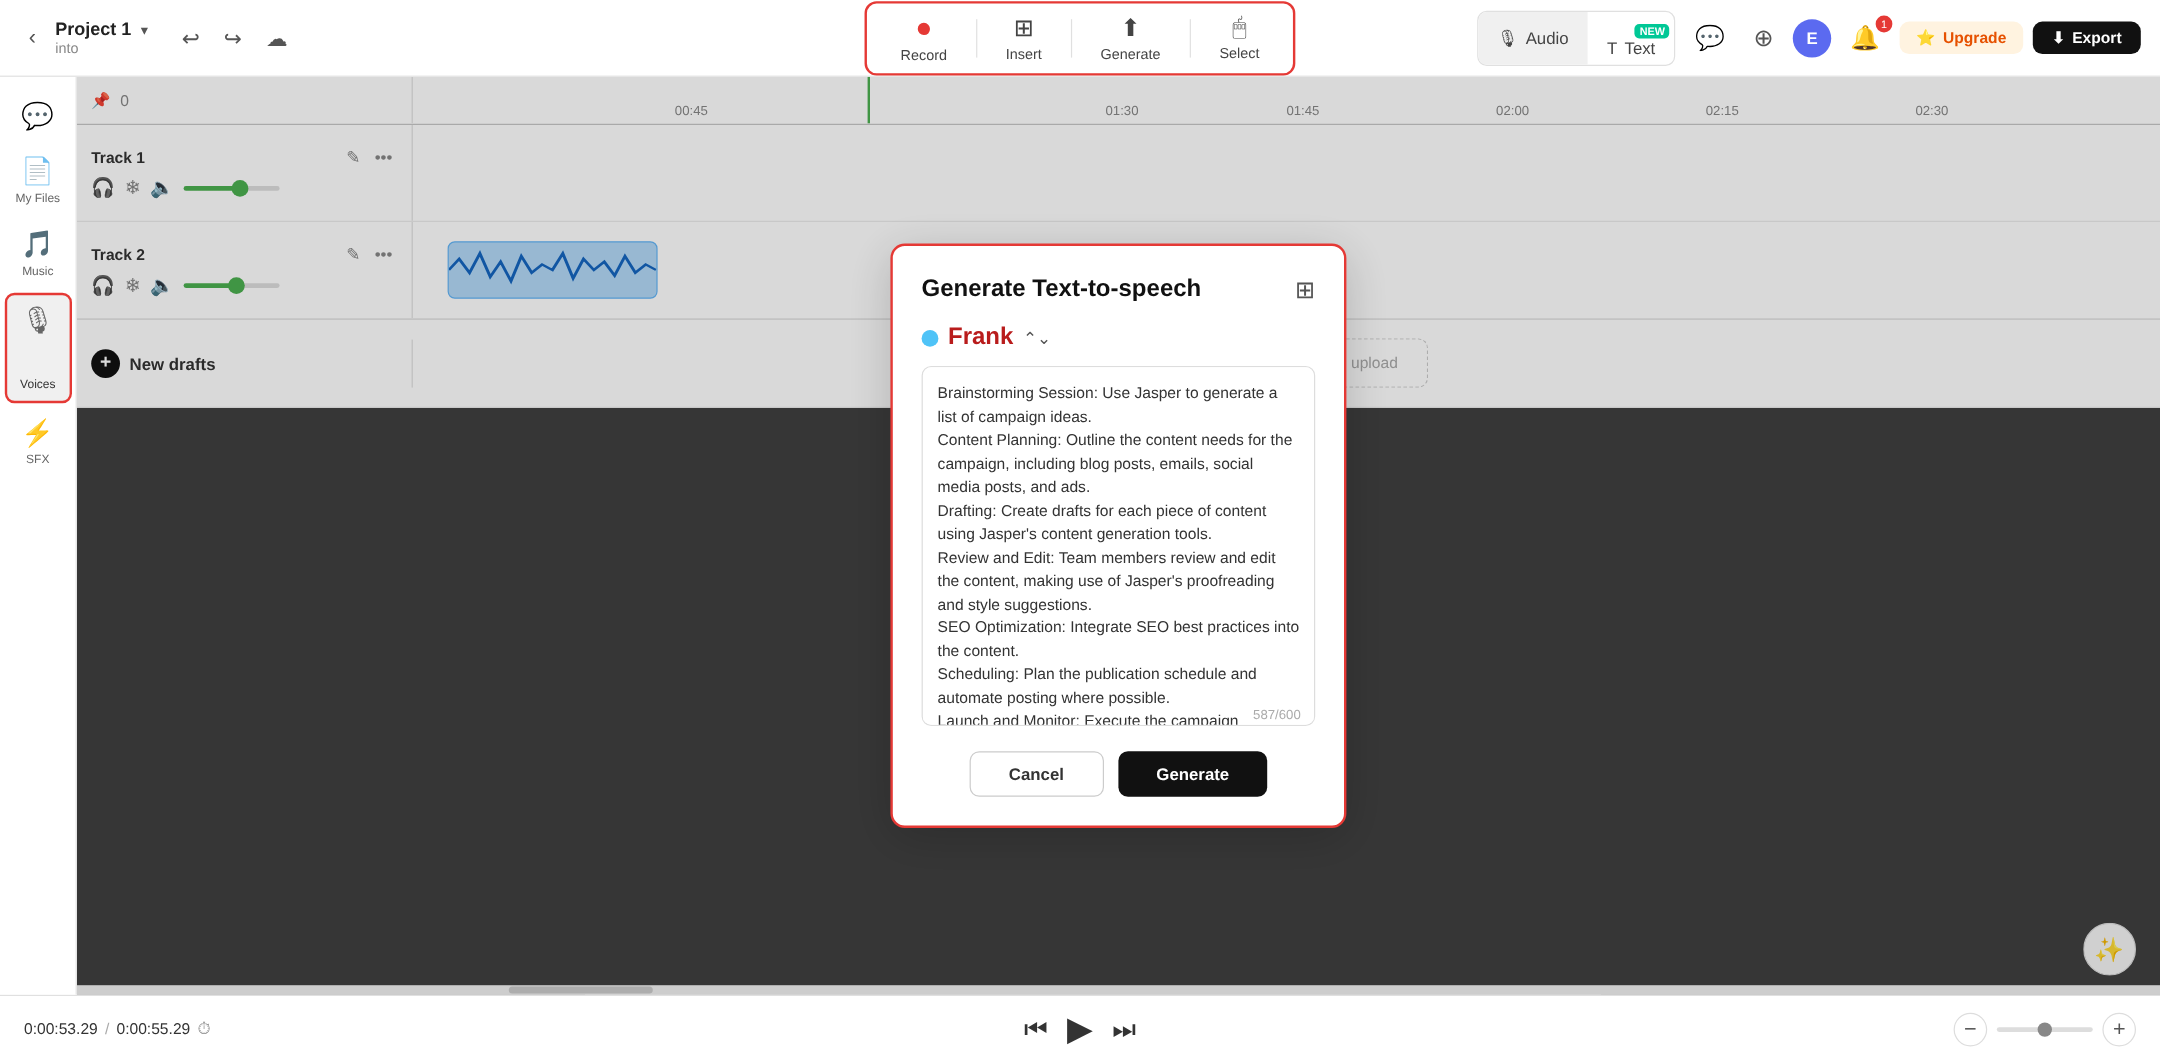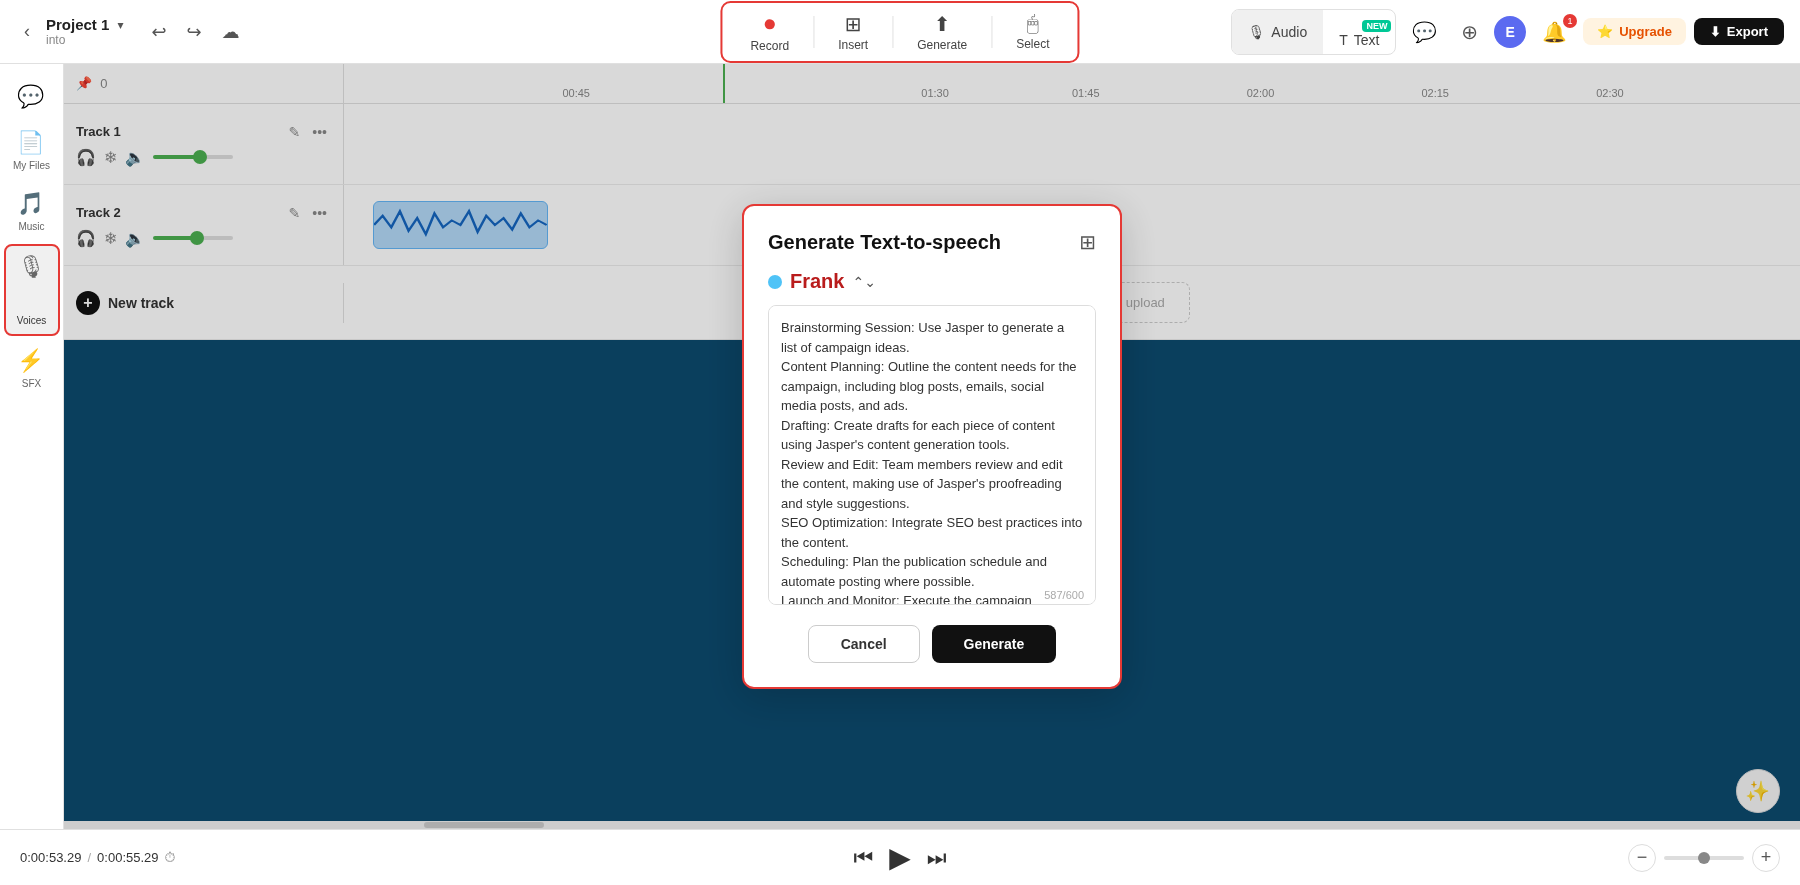--- a/index.html
+++ b/index.html
@@ -110,21 +110,21 @@
       border-bottom: 1px solid #e0e0e0;
       display: flex;
       align-items: center;
       position: relative;
       overflow: hidden;
     }
     .track-label-space { width: 280px; min-width: 280px; border-right: 1px solid #e0e0e0; height: 100%; display: flex; align-items: center; padding-left: 12px; }
     .ruler-marks { flex: 1; display: flex; align-items: flex-end; height: 100%; position: relative; }
 
     
-    .tracks-container { flex: 1; overflow-y: auto; overflow-x: hidden; position: relative; background: #0c4a6e; }
+    .tracks-container { flex: 1; overflow-y: auto; overflow-x: hidden; position: relative; background: #404040; }
     .track-row { display: flex; align-items: stretch; border-bottom: 1px solid #ebebeb; min-height: 80px; background: #fff; }
     .track-controls { width: 280px; min-width: 280px; border-right: 1px solid #e0e0e0; display: flex; flex-direction: column; justify-content: center; padding: 8px 12px; gap: 6px; }
     .track-name-row { display: flex; align-items: center; justify-content: space-between; }
     .track-name { font-size: 13px; font-weight: 600; color: #333; }
     .track-btns { display: flex; gap: 4px; }
     .track-btn { background: none; border: none; cursor: pointer; font-size: 14px; color: #888; padding: 2px 4px; }
     .track-icons-row { display: flex; align-items: center; gap: 8px; }
     .track-icon { background: none; border: none; cursor: pointer; font-size: 16px; color: #888; }
     .volume-slider { -webkit-appearance: none; appearance: none; width: 80px; height: 4px; border-radius: 2px; background: linear-gradient(to right, #4caf50 60%, #ddd 60%); outline: none; cursor: pointer; }
     .volume-slider::-webkit-slider-thumb { -webkit-appearance: none; width: 14px; height: 14px; border-radius: 50%; background: #4caf50; cursor: pointer; }
@@ -399,21 +399,21 @@
               <polyline points="0,20 5,12 10,22 15,8 20,25 25,14 30,28 35,10 40,22 45,16 50,20 55,8 60,26 65,12 70,20 75,14 80,24 85,10 90,22 95,16 100,20" fill="none" stroke="#1565c0" stroke-width="1.5"></polyline>
             </svg>
           </div>
         </div>
       </div>
 
       <div class="new-track-row">
         <div class="new-track-controls">
           <button class="new-track-btn">
             <span class="new-track-circle">+</span>
-            <span>New track</span>
+            <span>New drafts</span>
           </button>
         </div>
         <div class="drop-zone">
           <span class="drop-zone-text">Drop files here or click to upload</span>
         </div>
       </div>
 
     </div>
 
     <div class="h-scrollbar">

